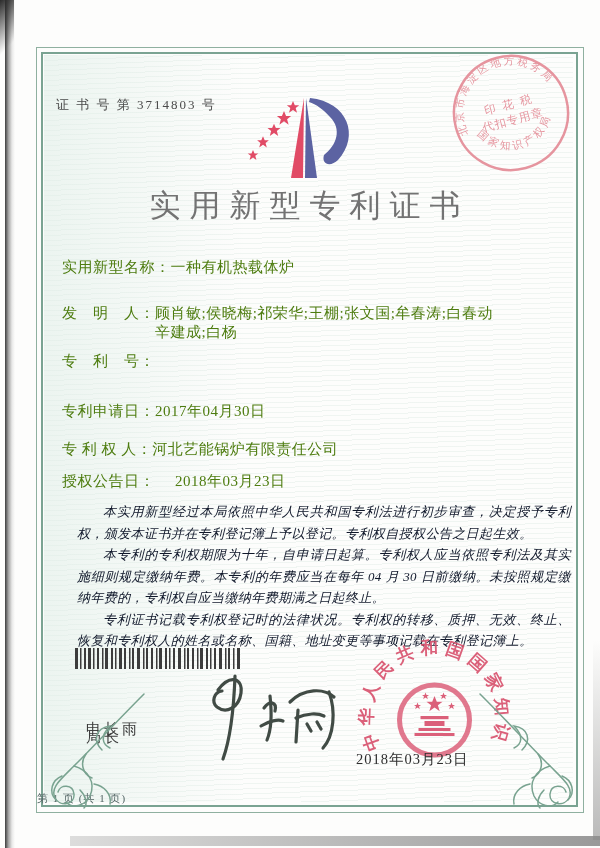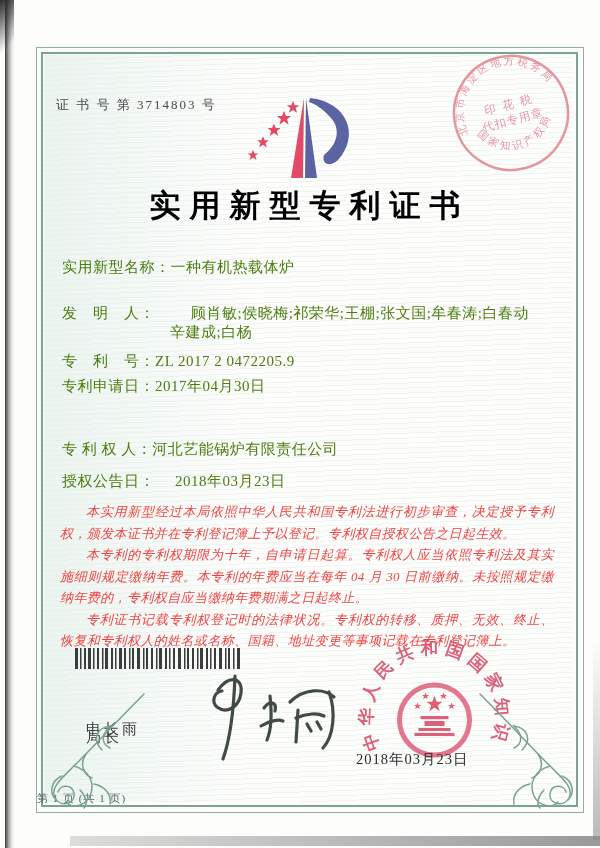--- a/index.html
+++ b/index.html
@@ -18,26 +18,26 @@
   .shadow-right{left:593px;top:640px;width:7px;height:200px;background:linear-gradient(180deg,transparent,rgba(140,140,140,.6));}
   
   .frame-outer{left:36px;top:47px;width:546px;height:764px;border:1px solid #8fb0a0;}
   .frame-inner{left:41px;top:52px;width:533px;height:751px;border:2.5px solid #7aa392;}
   .texture{left:44px;top:55px;width:529px;height:747px;
     background-image:
       linear-gradient(90deg,rgba(222,237,230,.55),rgba(255,255,255,0) 38%),
       repeating-linear-gradient(178deg,rgba(140,185,165,.12) 0px,rgba(140,185,165,.12) 1px,transparent 1px,transparent 5px);}
   
   .cert-no{left:56px;top:96px;font-size:13px;letter-spacing:2px;color:#4a4a4a;}
-  .title{left:37px;top:185px;width:545px;text-align:center;font-size:31px;font-weight:700;
-    letter-spacing:9px;color:#000000;}
+  .title{left:37px;top:185px;width:545px;text-align:center;font-size:31px;font-weight:400;
+    letter-spacing:9px;color:#737373;}
   .field{left:62px;width:480px;font-size:15px;color:#4d7c0f;letter-spacing:.5px;display:flex;}
   .flabel{flex:0 0 78px;white-space:nowrap;}
   .fvalue{flex:1;line-height:19px;}
-  .paras{left:60px;top:501px;width:494px;font-size:13px;line-height:21.5px;color:#ef4444;
+  .paras{left:77px;top:501px;width:494px;font-size:13px;line-height:21.5px;color:#0f172a;
     text-align:justify;font-style:italic;letter-spacing:.4px;}
   .paras p{margin:0;text-indent:2em;}
   .officer-title{left:86px;top:690px;font-size:15px;letter-spacing:3px;color:#3a3a3a;margin-top:38px;}
   .officer-name{left:86px;top:720px;font-size:15px;letter-spacing:3px;color:#3a3a3a;}
   .seal-date{left:356px;top:750px;font-size:14.5px;letter-spacing:1px;color:#2e2e2e;z-index:6;}
   .footer{left:37px;top:791px;width:545px;text-align:left;font-size:11px;color:#566;letter-spacing:1px;}
   .z5{z-index:5;}
 </style>
 </head>
 <body>
@@ -93,29 +93,28 @@
 
 <div class="abs title">实用新型专利证书</div>
 
 <div class="abs field" style="top:258px;">
   <span class="flabel">实用新型名称：</span>
   <span class="fvalue">一种有机热载体炉</span>
 </div>
 <div class="abs field" style="top:304px;">
   <span class="flabel">发　明　人：</span>
   <span class="fvalue">
-    <span style="display:block;margin-left:36px;">顾肖敏;侯晓梅;祁荣华;王棚;张文国;牟春涛;白春动</span>
-    <span style="display:block;margin-left:15px;">辛建成;白杨</span>
+    <span style="display:block;">顾肖敏;侯晓梅;祁荣华;王棚;张文国;牟春涛;白春动</span>
+    <span style="display:block;">辛建成;白杨</span>
   </span>
 </div>
 <div class="abs field" style="top:352px;">
   <span class="flabel">专　利　号：</span>
-  <span class="fvalue">ZL 2017 2 0472205.9</span>
-</div>
-<div class="abs field" style="top:377px;">
+</div>
+<div class="abs field" style="top:402px;">
   <span class="flabel">专利申请日：</span>
   <span class="fvalue">2017年04月30日</span>
 </div>
 <div class="abs field" style="top:440px;">
   <span class="flabel">专 利 权 人：</span>
   <span class="fvalue">河北艺能锅炉有限责任公司</span>
 </div>
 <div class="abs field" style="top:472px;gap:20px;">
   <span class="flabel">授权公告日：</span>
   <span class="fvalue">2018年03月23日</span>

